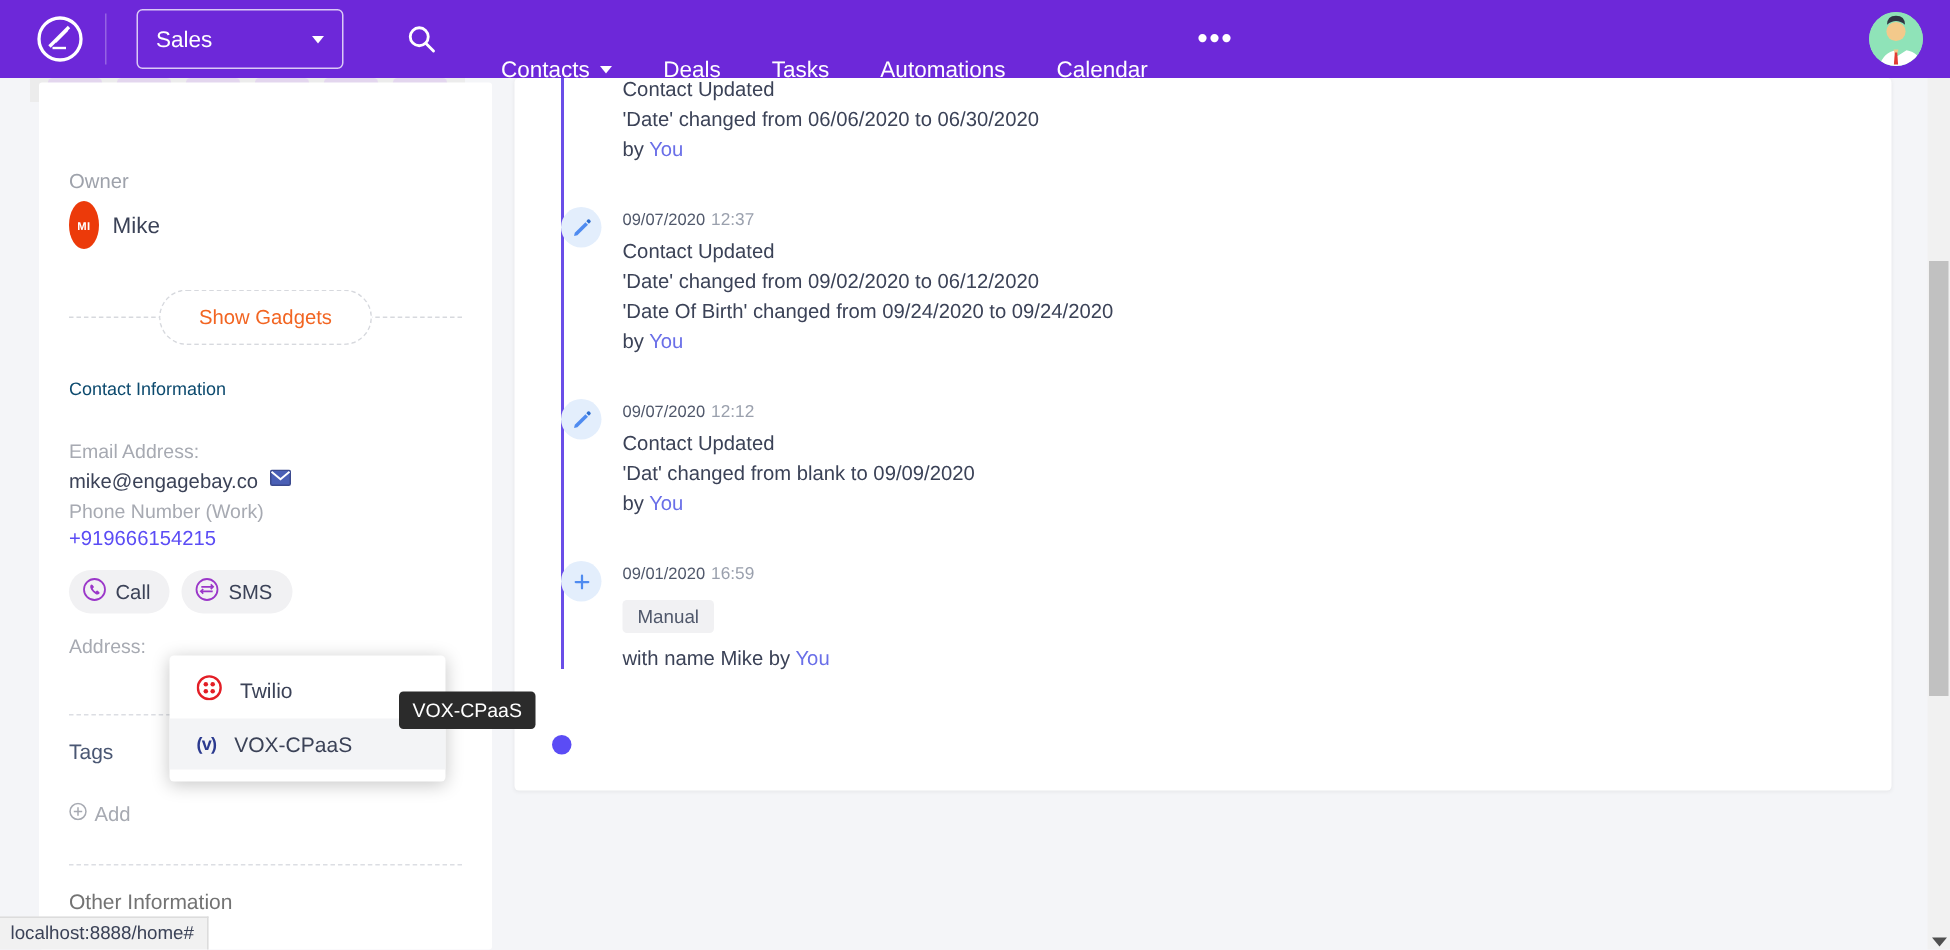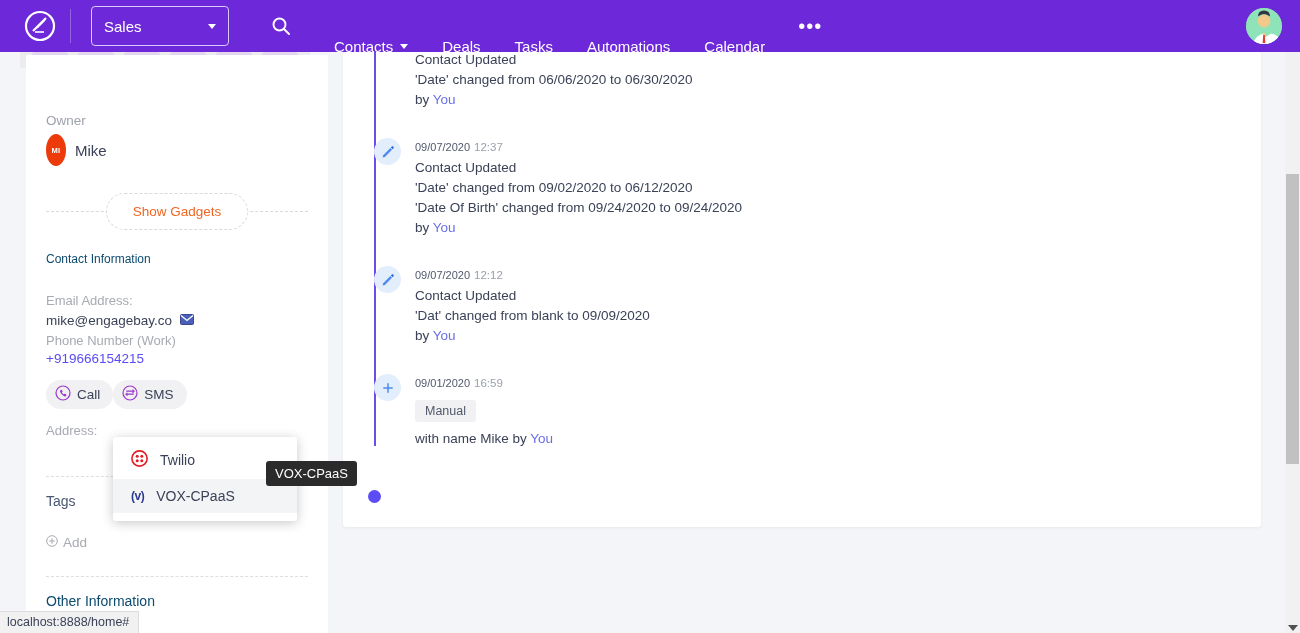--- a/index.html
+++ b/index.html
@@ -137,38 +137,38 @@
   .section-title {
     color: #0c4a6e; font-size: 12px;
     margin: 18px 0 27px 0;
   }
   .info-label { color: #a7aab2; font-size: 13px; margin-bottom: 3px; }
   .info-value { color: #3b4257; font-size: 13.5px; margin-bottom: 14px; }
   .info-value.link { color: #5b4cf5; }
   .email-row { display: flex; align-items: center; gap: 8px; margin-bottom: 4px; }
   .email-text { color: #3b4257; font-size: 13.5px; }
 
-  .action-chips { display: flex; gap: 0; margin: 4px 0 14px 0; }
+  .action-chips { display: flex; gap: 8px; margin: 4px 0 14px 0; }
   .chip {
     background: #f1f1f3; border-radius: 16px;
     padding: 5px 13px 5px 9px;
     display: flex; align-items: center; gap: 6px;
     font-size: 13.5px; color: #3b4257;
     cursor: pointer;
   }
 
   .divider-dashed { border-top: 1px dashed #dcdee3; margin: 16px 0; }
 
   .tags-title { color: #4a5773; font-size: 14px; margin: 10px 0 26px 0; }
   .add-link {
     color: #a7aab2; font-size: 13.5px;
     display: flex; align-items: center; gap: 5px;
     cursor: pointer;
   }
-  .other-info-title { color: #0c4a6e; font-size: 14px; margin-bottom: 6px; }
+  .other-info-title { color: #737373; font-size: 14px; margin-bottom: 6px; }
   .other-key { color: #3b4257; font-size: 13px; font-weight: bold; margin-bottom: 3px; }
   .other-val { color: #3b4257; font-size: 13px; }
 
   
   .provider-menu {
     position: absolute;
     left: 113px; top: 385px;
     width: 184px;
     background: #fff;
     border-radius: 3px;

